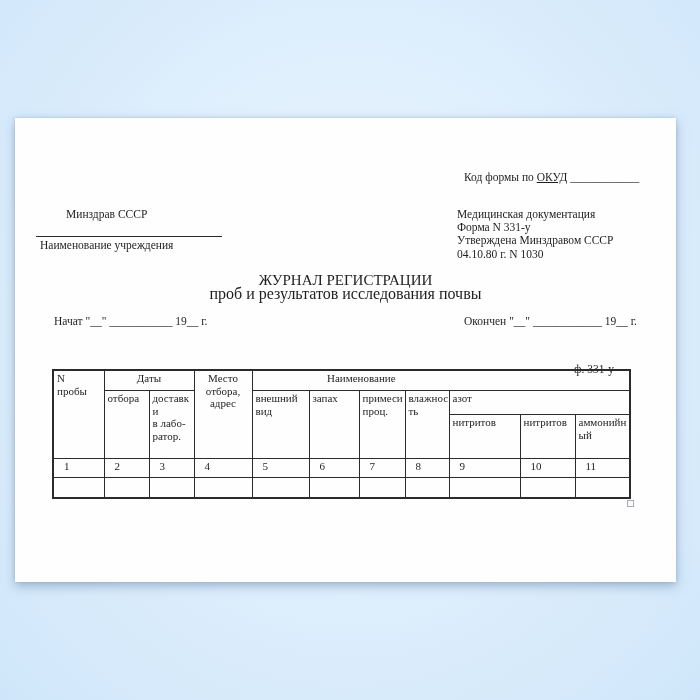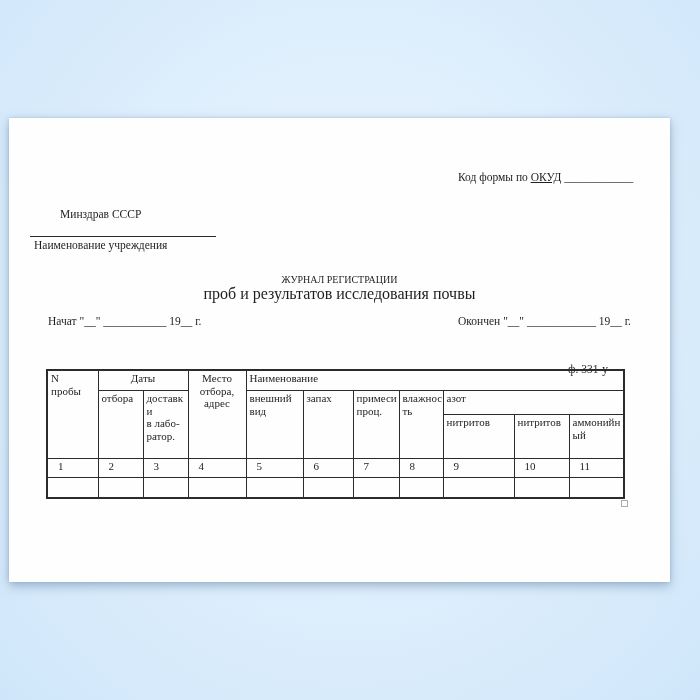--- a/index.html
+++ b/index.html
@@ -1,35 +1,35 @@
 <!DOCTYPE html>
 <html><head>
 <meta charset="utf-8">
 <style>
   html,body{margin:0;padding:0;}
   .scene{
     position:relative;width:700px;height:700px;overflow:hidden;
     background:radial-gradient(ellipse at 50% 45%, #eef6fe 0%, #ddeefc 55%, #cfe6fa 100%);
   }
   .page{
-    position:absolute;left:9px;top:118px;width:661px;height:464px;
+    position:absolute;left:15px;top:118px;width:661px;height:464px;
     background:#fefefe;
     box-shadow:0 4px 10px rgba(104,136,170,0.55), 0 0 3px rgba(120,150,185,0.35);
     font-family:"Liberation Serif","DejaVu Serif",serif;
     color:#1e1e1e;font-size:11.5px;line-height:13.5px;
   }
   .abs{position:absolute;}
   .codes{left:449px;top:52px;line-height:14px;white-space:nowrap;}
   .u{text-decoration:underline;}
   .ministry{left:51px;top:90px;}
   .inst-line{left:21px;top:118px;width:186px;border-top:1.3px solid #2a2a2a;height:0;}
   .inst-label{left:25px;top:121px;}
   .doc-info{left:442px;top:90px;line-height:13.2px;}
   .title-block{left:0;top:155px;width:100%;text-align:center;line-height:14px;}
-  .title-line{font-size:10px;font-family:Liberation Serif, serif;}
+  .title-line{font-size:15px;font-family:Liberation Serif, serif;}
   .subtitle-line{font-size:16px;}
   .started{left:39px;top:197px;white-space:pre;}
   .finished{left:449px;top:197px;white-space:pre;}
   .form-no{left:559px;top:222px;margin-top:23px;}
   .reg-table{
     position:absolute;left:37px;top:251px;width:577px;
     border-collapse:collapse;table-layout:fixed;
     font-size:11px;line-height:12.5px;
   }
   .reg-table td{
@@ -37,41 +37,47 @@
     padding:1px 3px;overflow:hidden;
   }
   .reg-table{border:2px solid #2b2b2b;}
   tr.h1 td{height:17px;}
   tr.h2 td{height:21px;}
   tr.h3 td{height:41px;}
   tr.nums td{height:16px;padding-left:10px;}
   tr.blank td{height:17px;}
   .c{text-align:center;}
   .pre{white-space:pre-line;}
-  .name-cell{padding-right:162px !important;}
+  .name-cell{text-align:center;padding-right:162px !important;}
   .azot-cell{text-align:left;padding-right:90px !important;}
   .resize-handle{
     left:612px;top:382px;width:5px;height:5px;
     border:1px solid #a7adb5;background:#fbfbfb;
   }
 </style>
 </head>
 <body>
 
 <div class="scene">
   <div class="page">
 
     <div class="abs codes">
       <div><span>Код формы по </span><span class="u">ОКУД</span><span> ____________</span></div>
     </div>
 
     <div class="abs ministry">Минздрав СССР</div>
     <div class="abs inst-line"></div>
     <div class="abs inst-label">Наименование учреждения</div>
 
+    <div class="abs doc-info">
+      <div>Медицинская документация</div>
+      <div>Форма N 331-у</div>
+      <div>Утверждена Минздравом СССР</div>
+      <div>04.10.80  г. N 1030</div>
+    </div>
 
     <div class="abs title-block">
       <div class="title-line">ЖУРНАЛ РЕГИСТРАЦИИ</div>
       <div class="subtitle-line">проб и результатов исследования почвы</div>
     </div>
 
     <div class="abs started">Начат "__" ___________ 19__ г.</div>
     <div class="abs finished">Окончен "__" ____________ 19__ г.</div>
     <div class="abs form-no">ф. 331-у</div>
 

